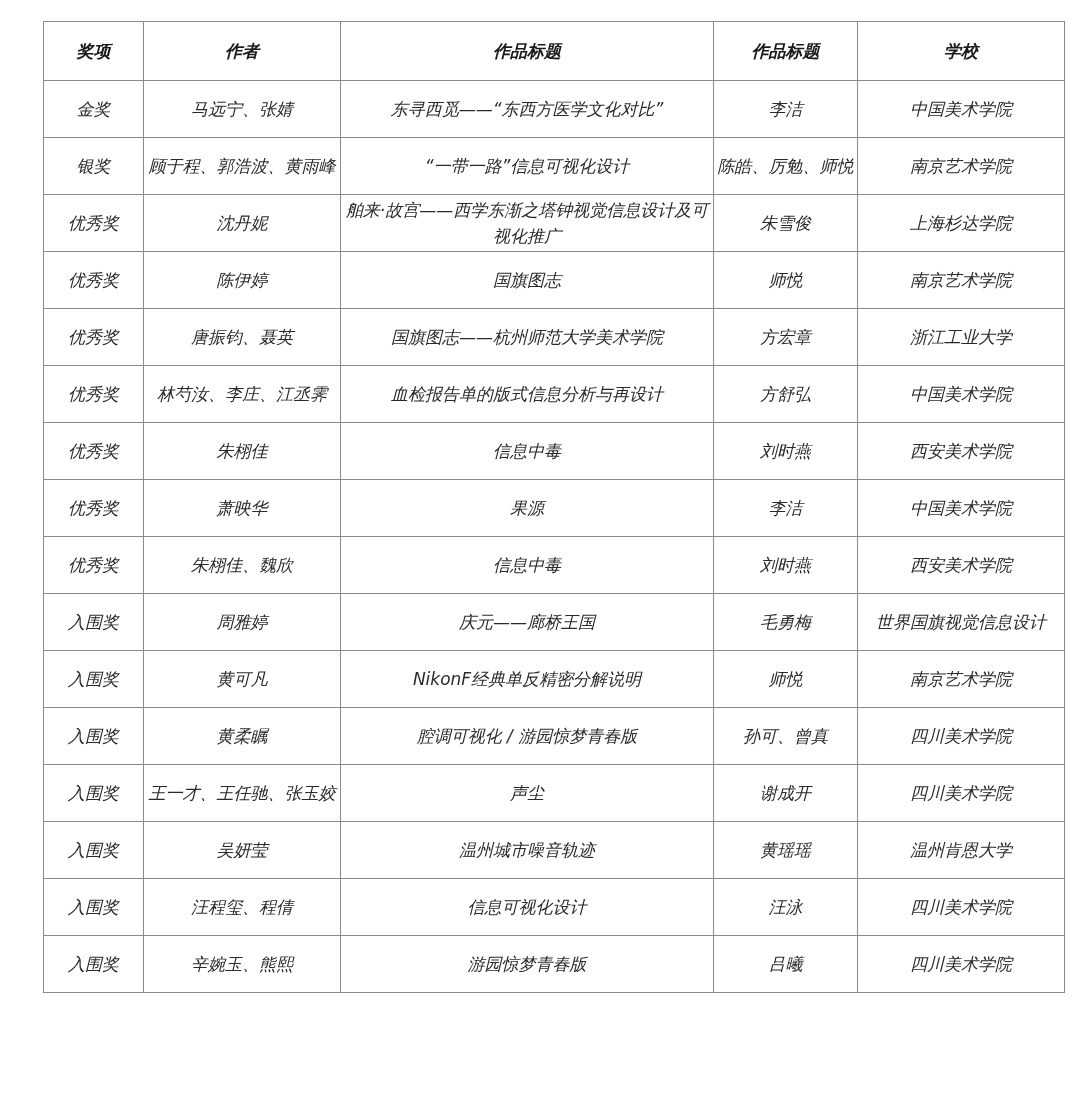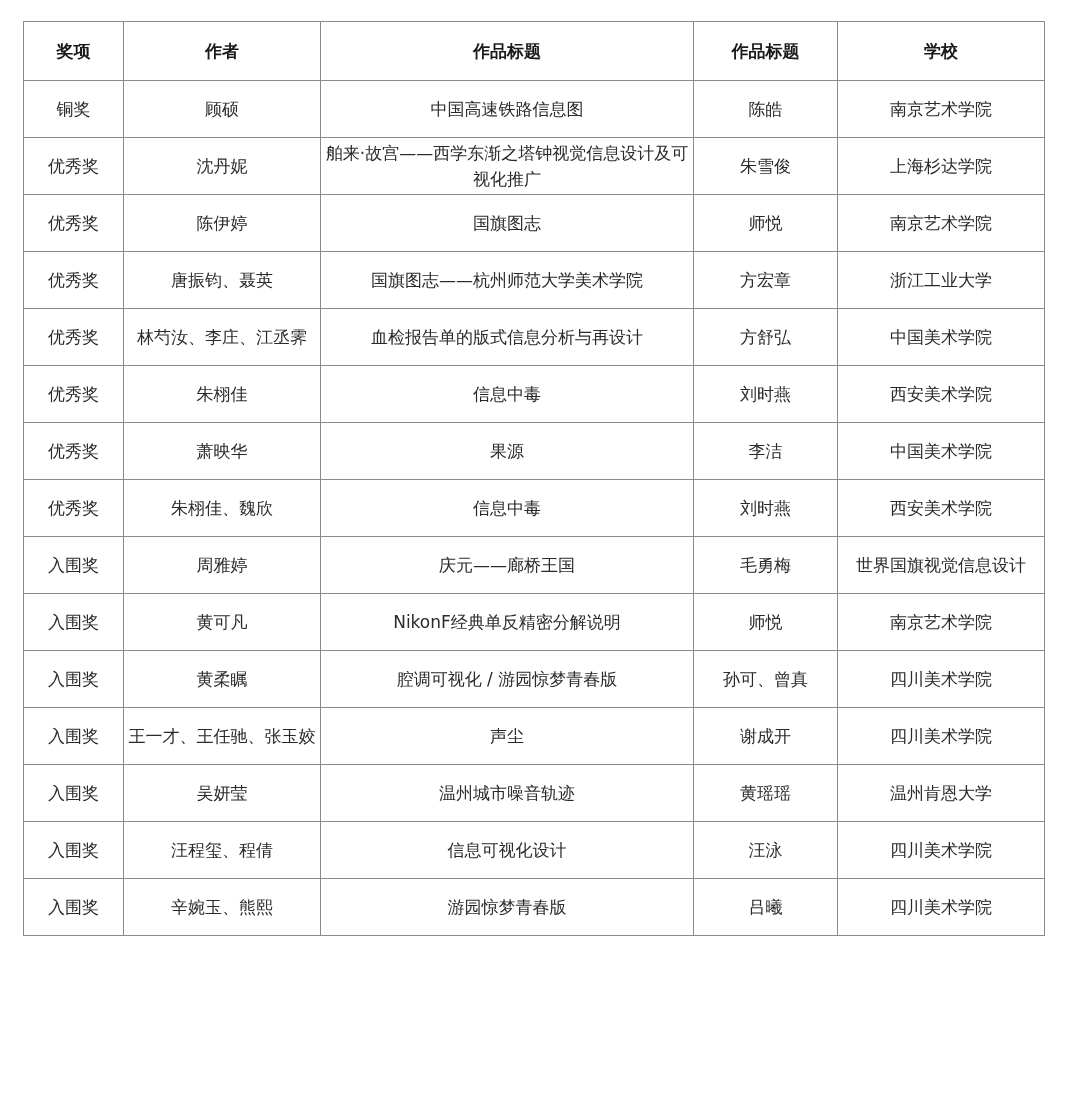--- a/index.html
+++ b/index.html
@@ -9,25 +9,26 @@
     }
     body {
       width: 1080px;
       height: 1098px;
       position: relative;
       font-family: "DejaVu Sans", "Liberation Sans", sans-serif;
       color: #2a2a2a;
     }
     table.awards {
       position: absolute;
-      left: 23px;
+      left: 43px;
       top: 21px;
       width: 1021px;
       border-collapse: collapse;
       table-layout: fixed;
+      font-style: italic;
     }
     table.awards th,
     table.awards td {
       border: 1.5px solid #8a8a8a;
       text-align: center;
       vertical-align: middle;
       padding: 0 3px;
       font-size: 17px;
       line-height: 26px;
       height: 57px;
@@ -60,24 +61,31 @@
     <tr>
       <th>奖项</th>
       <th>作者</th>
       <th>作品标题</th>
       <th>作品标题</th>
       <th>学校</th>
     </tr>
   </thead>
   <tbody>
     <tr>
-      <td>铜奖</td>
-      <td>顾硕</td>
-      <td>中国高速铁路信息图</td>
-      <td>陈皓</td>
+      <td>金奖</td>
+      <td>马远宁、张婧</td>
+      <td>东寻西觅——“东西方医学文化对比”</td>
+      <td>李洁</td>
+      <td>中国美术学院</td>
+    </tr>
+    <tr>
+      <td>银奖</td>
+      <td>顾于程、郭浩波、黄雨峰</td>
+      <td>“一带一路”信息可视化设计</td>
+      <td>陈皓、厉勉、师悦</td>
       <td>南京艺术学院</td>
     </tr>
     <tr>
       <td>优秀奖</td>
       <td>沈丹妮</td>
       <td>舶来·故宫——西学东渐之塔钟视觉信息设计及可视化推广</td>
       <td>朱雪俊</td>
       <td>上海杉达学院</td>
     </tr>
     <tr>

